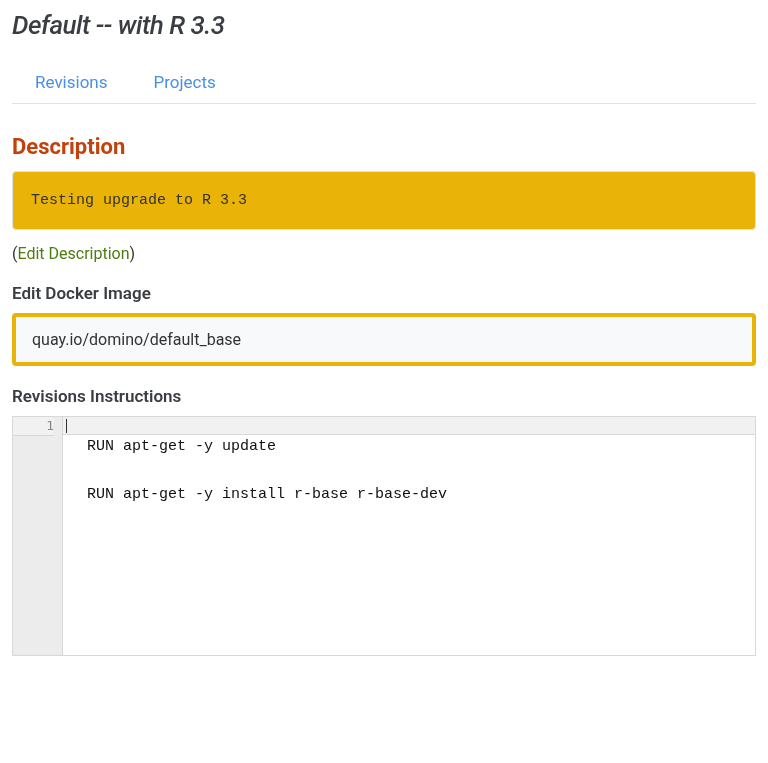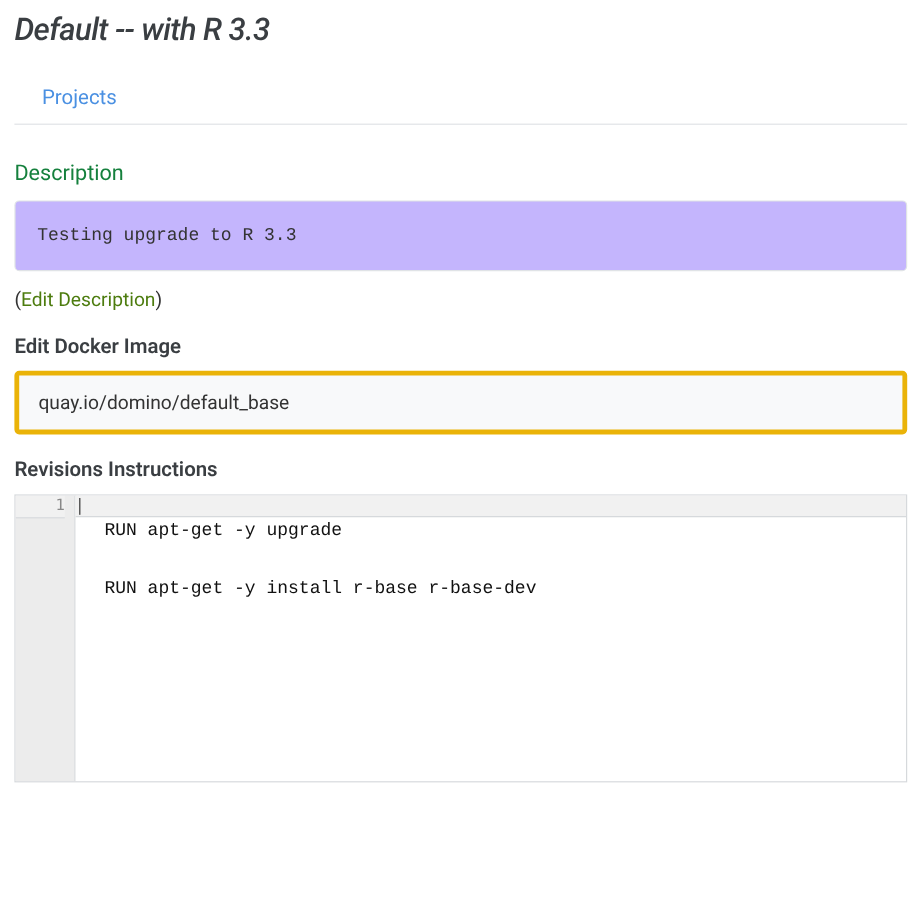--- a/index.html
+++ b/index.html
@@ -34,36 +34,36 @@
       top: 1px;
       border-radius: 4px 4px 0 0;
     }
     .tab.active {
       color: #4a4e52;
       border-color: #e0e3e6;
       background: #fff;
       border-bottom: 1px solid #fff;
     }
     h2.section-heading {
-      font-size: 18px;
-      font-weight: 400;
-      color: #15803d;
+      font-size: 22px;
+      font-weight: 700;
+      color: #c2410c;
       margin-bottom: 12px;
     }
     h3.section-label {
       font-size: 17px;
       font-weight: 600;
       color: #3a3e42;
       margin-bottom: 10px;
       margin-top: 20px;
     }
     .code-box {
       border: 1px solid #e0e3e6;
       border-radius: 4px;
-      background: #c4b5fd;
+      background: #eab308;
       padding: 20px 18px;
       font-family: "SFMono-Regular", Menlo, Monaco, Consolas, "Courier New", monospace;
       font-size: 15px;
       color: #333;
     }
     .edit-link-wrap {
       margin-top: 14px;
       font-size: 16px;
       color: #333;
     }
@@ -136,40 +136,41 @@
     }
   </style>
 </head>
 <body>
 
 
 
 <h1 class="page-title">Default -- with R 3.3</h1>
 
 <div class="tabs">
+  <div class="tab">Revisions</div>
   <div class="tab">Projects</div>
 </div>
 
 <h2 class="section-heading">Description</h2>
 <div class="code-box">Testing upgrade to R 3.3</div>
 <div class="edit-link-wrap">
   (<a class="edit-link">Edit Description</a>)
 </div>
 
 <h3 class="section-label">Edit Docker Image</h3>
 <input type="text" class="input-box" value="quay.io/domino/default_base" style="">
 
 <h3 class="section-label">Revisions Instructions</h3>
 <div class="editor-wrap">
   <div class="gutter">
     <div class="ln">1</div>
   </div>
   <div class="editor-content">
     <div class="first-line-bg"></div>
     <div class="cursor-caret"></div>
-    <pre>RUN apt-get -y upgrade
+    <pre>RUN apt-get -y update
 
 RUN apt-get -y install r-base r-base-dev</pre>
   </div>
 </div>
 
 
 
 
 </body></html>

